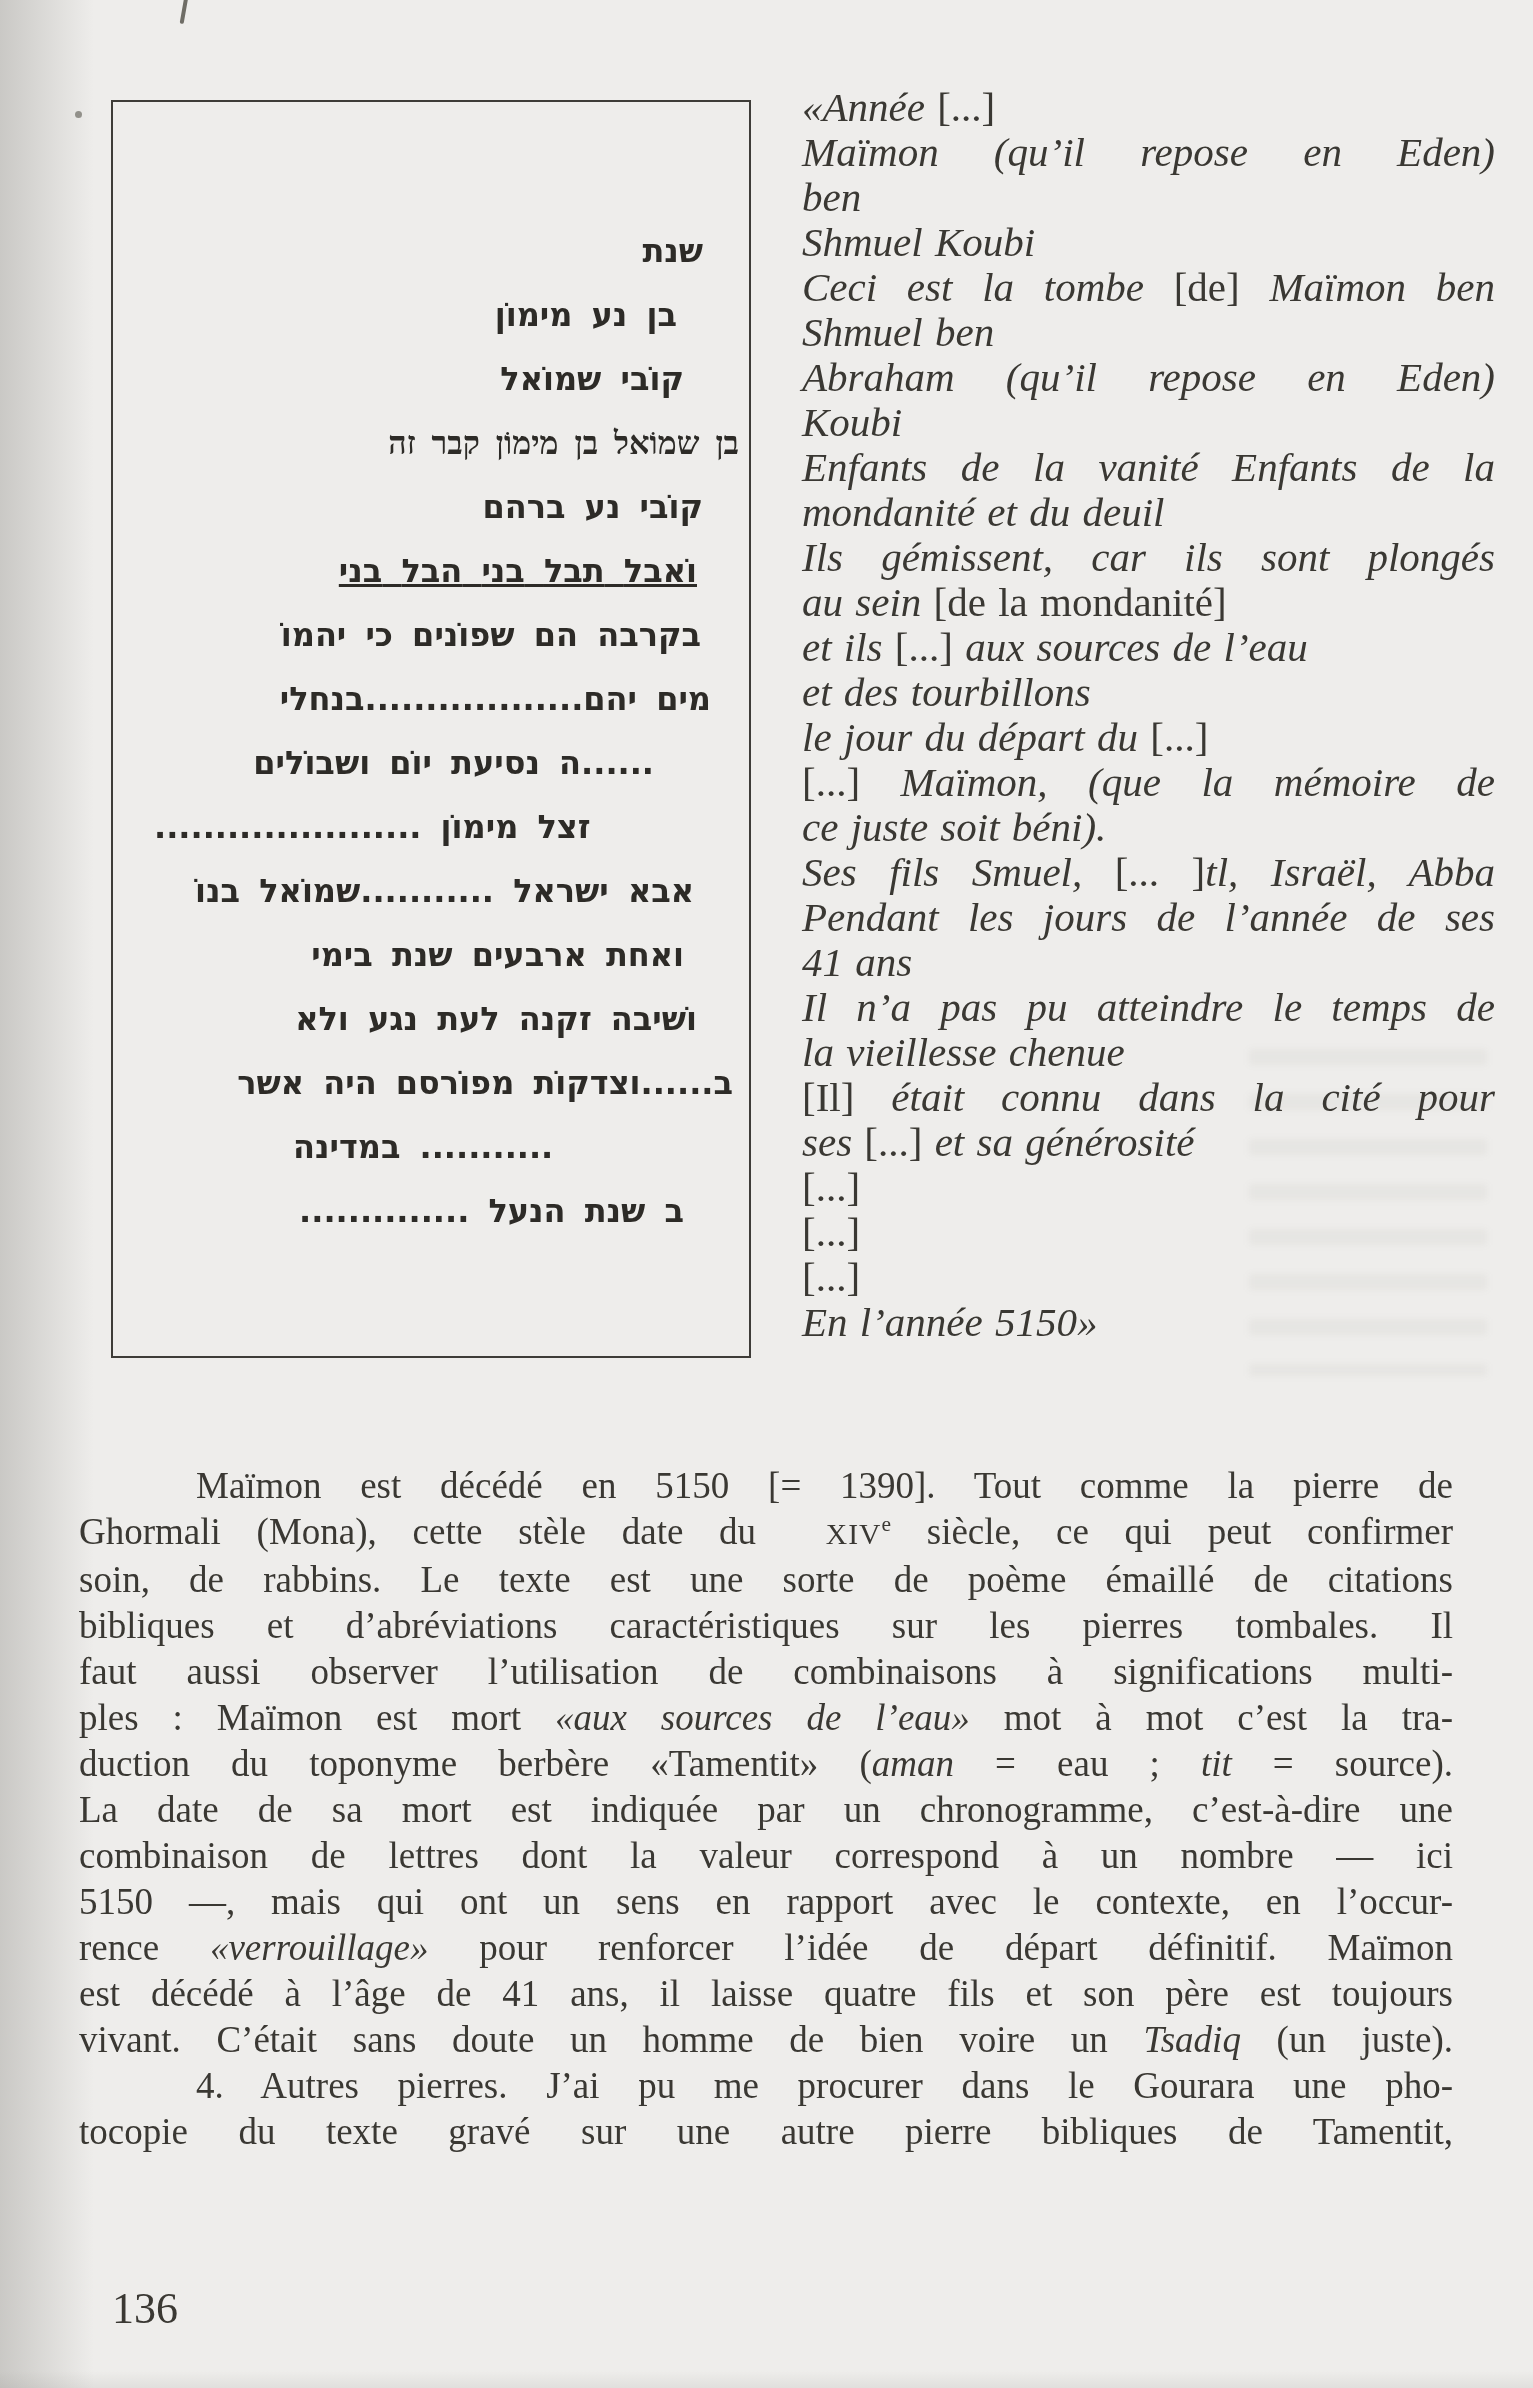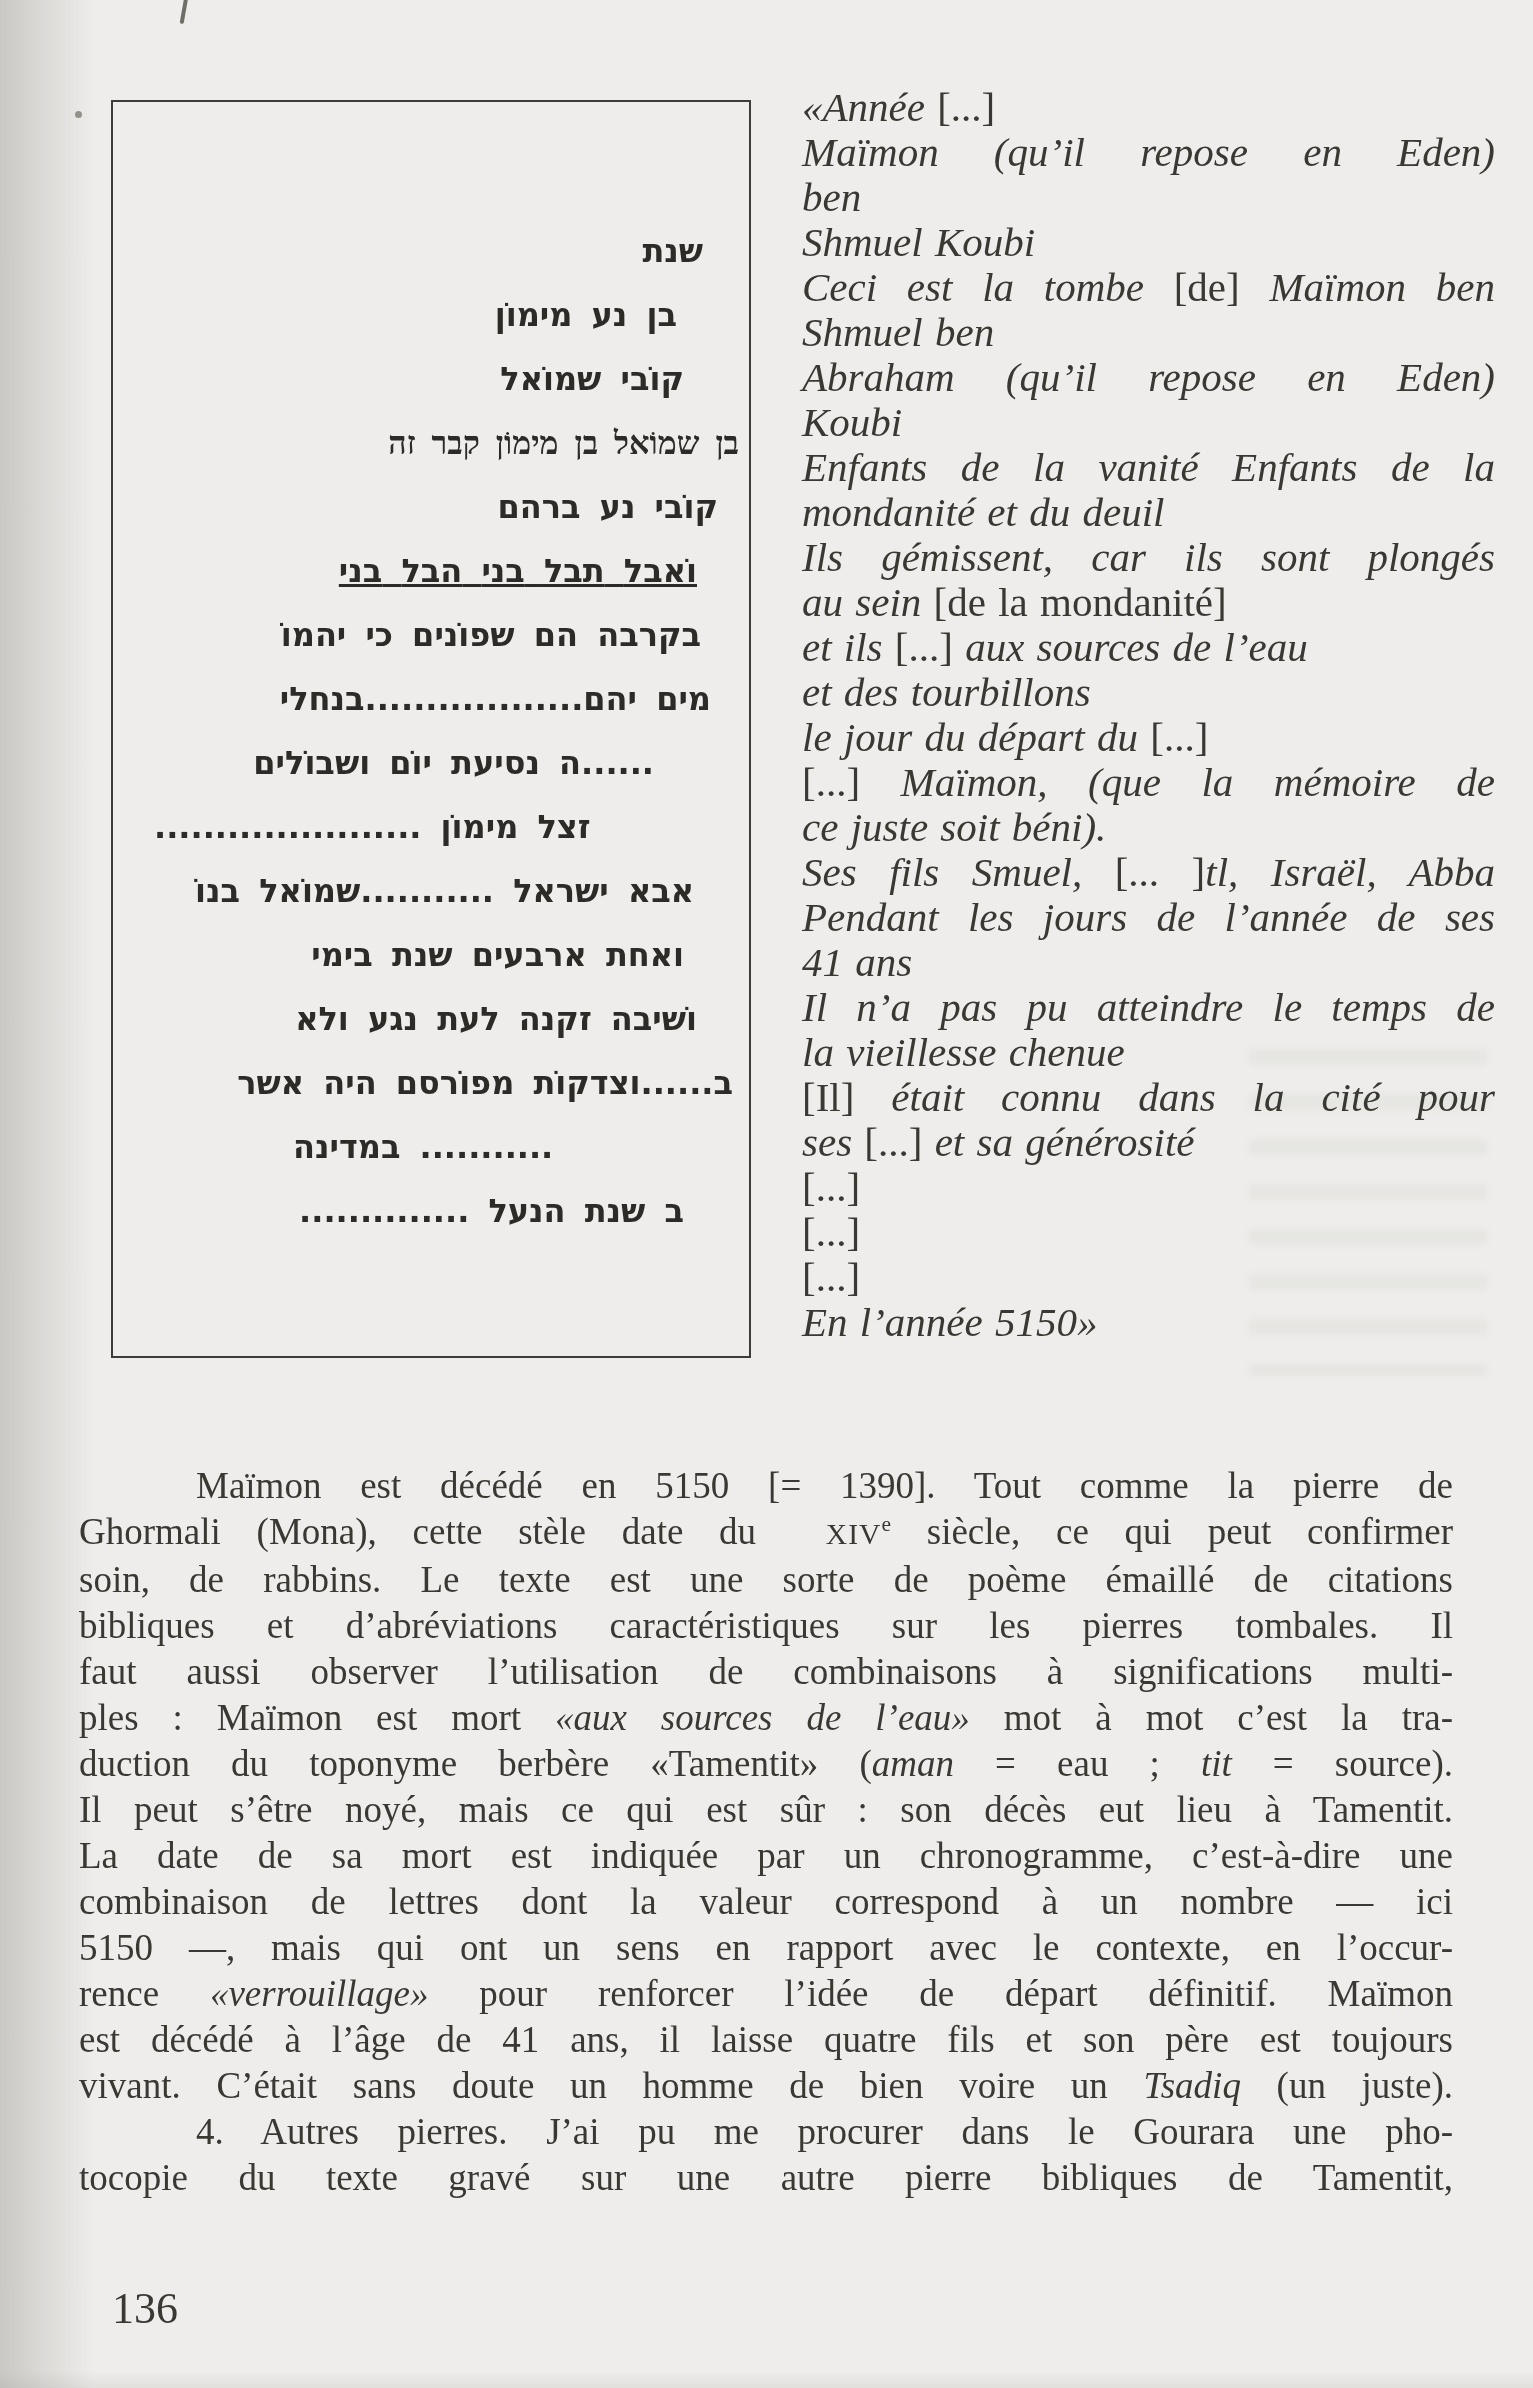--- a/index.html
+++ b/index.html
@@ -95,21 +95,21 @@
   <div class="edge-bottom"></div>
   <div class="tick"></div>
   <div class="speck"></div>
   <div class="bleed"></div>
 
   <div class="inscription-box" id="hebrewBox">
       <div class="h-line" style="padding-right: 46px;"><span class="hw">שנת</span></div>
       <div class="h-line" style="padding-right: 72px;"><span class="hw">מימוֹן</span> <span class="hw">נע</span> <span class="hw">בן</span></div>
       <div class="h-line" style="padding-right: 65px;"><span class="hw">שמוֹאל</span> <span class="hw">קוֹבי</span></div>
       <div class="h-line" style="padding-right: 10px; font-family: Liberation Serif, serif;"><span class="hw">זה</span> <span class="hw">קבר</span> <span class="hw">מימוֹן</span> <span class="hw">בן</span> <span class="hw">שמוֹאל</span> <span class="hw">בן</span></div>
-      <div class="h-line" style="padding-right: 31px;"><span class="hw">ברהם</span> <span class="hw">נע</span> <span class="hw">קוֹבי</span></div>
+      <div class="h-line" style="padding-right: 46px;"><span class="hw">ברהם</span> <span class="hw">נע</span> <span class="hw">קוֹבי</span></div>
       <div class="h-line" style="padding-right: 52px; text-decoration: underline;"><span class="hw">בני</span> <span class="hw">הבל</span> <span class="hw">בני</span> <span class="hw">תבל</span> <span class="hw">וֹאבל</span></div>
       <div class="h-line" style="padding-right: 48px;"><span class="hw">יהמוֹ</span> <span class="hw">כי</span> <span class="hw">שפוֹנים</span> <span class="hw">הם</span> <span class="hw">בקרבה</span></div>
       <div class="h-line" style="padding-right: 38px; text-align: right;"><span class="hw">יהם..................בנחלי</span> <span class="hw">מים</span></div>
       <div class="h-line" style="padding-right: 95px;"><span class="hw">ושבוֹלים</span> <span class="hw">יוֹם</span> <span class="hw">נסיעת</span> <span class="hw">ה......</span></div>
       <div class="h-line" style="padding-right: 188px;"><span class="hw">......................</span> <span class="hw">מימוֹן</span> <span class="hw">זצל</span></div>
       <div class="h-line" style="padding-right: 55px;"><span class="hw">בנוֹ</span> <span class="hw">שמוֹאל...........</span> <span class="hw">ישראל</span> <span class="hw">אבא</span></div>
       <div class="h-line" style="padding-right: 65px;"><span class="hw">בימי</span> <span class="hw">שנת</span> <span class="hw">ארבעים</span> <span class="hw">ואחת</span></div>
       <div class="h-line" style="padding-right: 52px;"><span class="hw">ולא</span> <span class="hw">נגע</span> <span class="hw">לעת</span> <span class="hw">זקנה</span> <span class="hw">וֹשיבה</span></div>
       <div class="h-line" style="padding-right: 16px;"><span class="hw">אשר</span> <span class="hw">היה</span> <span class="hw">מפוֹרסם</span> <span class="hw">ב......וצדקוֹת</span></div>
       <div class="h-line" style="text-align: left; padding-left: 139px;"><span class="hw">במדינה</span> <span class="hw">...........</span></div>
@@ -148,21 +148,20 @@
     </div>
 
   <div class="body-text" id="bodyText">
       <div class="b-line indent">Maïmon est décédé en 5150 [= 1390]. Tout comme la pierre de</div>
       <div class="b-line">Ghormali (Mona), cette stèle date du <span class="sc">XIV</span><sup>e</sup> siècle, ce qui peut confirmer</div>
       <div class="b-line">soin, de rabbins. Le texte est une sorte de poème émaillé de citations</div>
       <div class="b-line">bibliques et d’abréviations caractéristiques sur les pierres tombales. Il</div>
       <div class="b-line">faut aussi observer l’utilisation de combinaisons à significations multi-</div>
       <div class="b-line">ples : Maïmon est mort <i>«aux sources de l’eau»</i> mot à mot c’est la tra-</div>
       <div class="b-line">duction du toponyme berbère «Tamentit» (<i>aman</i> = eau ; <i>tit</i> = source).</div>
-      <div class="b-line">Il peut s’être noyé, mais ce qui est sûr : son décès eut lieu à Tamentit.</div>
       <div class="b-line">La date de sa mort est indiquée par un chronogramme, c’est-à-dire une</div>
       <div class="b-line">combinaison de lettres dont la valeur correspond à un nombre — ici</div>
       <div class="b-line">5150 —, mais qui ont un sens en rapport avec le contexte, en l’occur-</div>
       <div class="b-line">rence <i>«verrouillage»</i> pour renforcer l’idée de départ définitif. Maïmon</div>
       <div class="b-line">est décédé à l’âge de 41 ans, il laisse quatre fils et son père est toujours</div>
       <div class="b-line">vivant. C’était sans doute un homme de bien voire un <i>Tsadiq</i> (un juste).</div>
       <div class="b-line indent">4. Autres pierres. J’ai pu me procurer dans le Gourara une pho-</div>
       <div class="b-line">tocopie du texte gravé sur une autre pierre bibliques de Tamentit,</div>
     </div>
 

